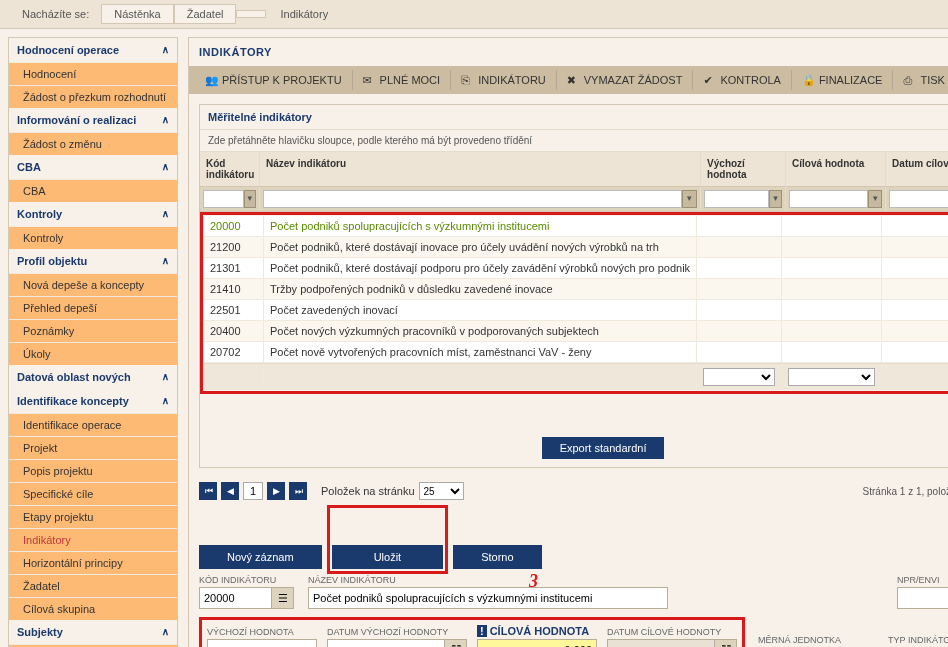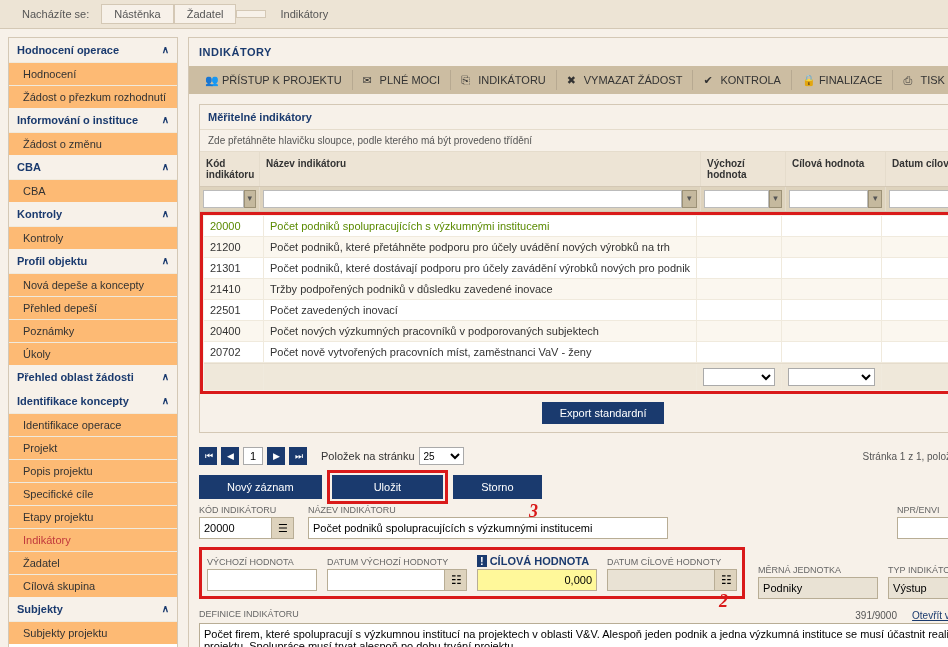--- a/index.html
+++ b/index.html
@@ -34,21 +34,21 @@
   .gc { padding:4px 6px; font-size:11px; color:#333; border-right:1px solid #f0eadd; overflow:hidden; white-space:nowrap; }
   .grid-row.sel .gc { color:#5a8a00; }
   .col-kod { width:60px; }
   .col-naz { flex:1; }
   .col-v1 { width:85px; }
   .col-v2 { width:100px; }
   .col-v3 { width:120px; }
   .red-outline { border:3px solid #d91a1a; padding:1px; position:relative;}
   .annot { position:absolute; right:-2px; color:#d91a1a; font-size:18px; font-weight:bold; font-family:Georgia,serif; font-style:italic;}
   .export-row { text-align:center; padding:8px; }
-  .btn-blue { background:#1a3a6e; color:#fff; border:none; padding:5px 18px; cursor:pointer; font-size:11px; }
+  .btn-blue { background:#1a3a6e; color:#fff; border:none; padding:5px 18px; cursor:pointer; font-size:11px;margin-top:35px; }
   .pager { display:flex; align-items:center; gap:4px; padding:4px 0; justify-content:space-between;}
   .pager-left { display:flex; align-items:center; gap:4px;}
   .pgbtn { width:18px; height:18px; background:#1a3a6e; color:#fff; border:none; font-size:9px; cursor:pointer; }
   .pgnum { width:20px; height:18px; background:#fff; border:1px solid #aaa; text-align:center; }
   .pager-info { color:#555; font-size:10px;}
   .action-row { display:flex; gap:10px; padding:6px 0;}
   .action-row .btn-blue { padding:0 28px; }
   .form-grid { display:grid; grid-template-columns: 95px 360px 1fr; gap:6px 14px; align-items:end; margin-bottom:8px;}
   .form-grid label, .lbl { font-size:9px; color:#666; display:block; margin-bottom:2px; text-transform:uppercase;}
   .form-grid input[type=text], .ro-input { width:100%; height:22px; border:1px solid #b8ad95; padding:2px 4px; background:#fff;}
@@ -81,21 +81,21 @@
 
 <div class="container">
   <div class="sidebar" id="sidebar">
       <div class="side-header">
         <span>Hodnocení operace</span>
         <span class="chev">∧</span>
       </div>
       <div class="side-item">Hodnocení</div>
       <div class="side-item">Žádost o přezkum rozhodnutí</div>
       <div class="side-header">
-        <span>Informování o instituce</span>
+        <span>Informování o realizaci</span>
         <span class="chev">∧</span>
       </div>
       <div class="side-item">Žádost o změnu</div>
       <div class="side-header">
         <span>CBA</span>
         <span class="chev">∧</span>
       </div>
       <div class="side-item">CBA</div>
       <div class="side-header">
         <span>Kontroly</span>
@@ -104,33 +104,34 @@
       <div class="side-item">Kontroly</div>
       <div class="side-header">
         <span>Profil objektu</span>
         <span class="chev">∧</span>
       </div>
       <div class="side-item">Nová depeše a koncepty</div>
       <div class="side-item">Přehled depeší</div>
       <div class="side-item">Poznámky</div>
       <div class="side-item">Úkoly</div>
       <div class="side-header">
-        <span>Přehled oblast žádosti</span>
+        <span>Datová oblast nových</span>
         <span class="chev">∧</span>
       </div>
       <div class="side-header">
         <span>Identifikace koncepty</span>
         <span class="chev">∧</span>
       </div>
       <div class="side-item">Identifikace operace</div>
       <div class="side-item">Projekt</div>
       <div class="side-item">Popis projektu</div>
       <div class="side-item">Specifické cíle</div>
       <div class="side-item">Etapy projektu</div>
       <div class="side-item active">Indikátory</div>
+      <div class="side-item">Horizontální principy</div>
       <div class="side-item">Žadatel</div>
       <div class="side-item">Cílová skupina</div>
       <div class="side-header">
         <span>Subjekty</span>
         <span class="chev">∧</span>
       </div>
       <div class="side-item">Subjekty projektu</div>
     </div>
 
   <div class="main">
@@ -213,21 +214,21 @@
           <div class="grid-body" id="gridbody">
               <div class="grid-row sel">
                 <div class="gc col-kod">20000</div>
                 <div class="gc col-naz">Počet podniků spolupracujících s výzkumnými institucemi</div>
                 <div class="gc col-v1"></div>
                 <div class="gc col-v2"></div>
                 <div class="gc col-v3"></div>
               </div>
               <div class="grid-row">
                 <div class="gc col-kod">21200</div>
-                <div class="gc col-naz">Počet podniků, které přetáhněte podporu pro účely uvádění nových výrobků na trh</div>
+                <div class="gc col-naz">Počet podniků, které dostávají inovace pro účely uvádění nových výrobků na trh</div>
                 <div class="gc col-v1"></div>
                 <div class="gc col-v2"></div>
                 <div class="gc col-v3"></div>
               </div>
               <div class="grid-row">
                 <div class="gc col-kod">21301</div>
                 <div class="gc col-naz">Počet podniků, které dostávají podporu pro účely zavádění výrobků nových pro podnik</div>
                 <div class="gc col-v1"></div>
                 <div class="gc col-v2"></div>
                 <div class="gc col-v3"></div>

